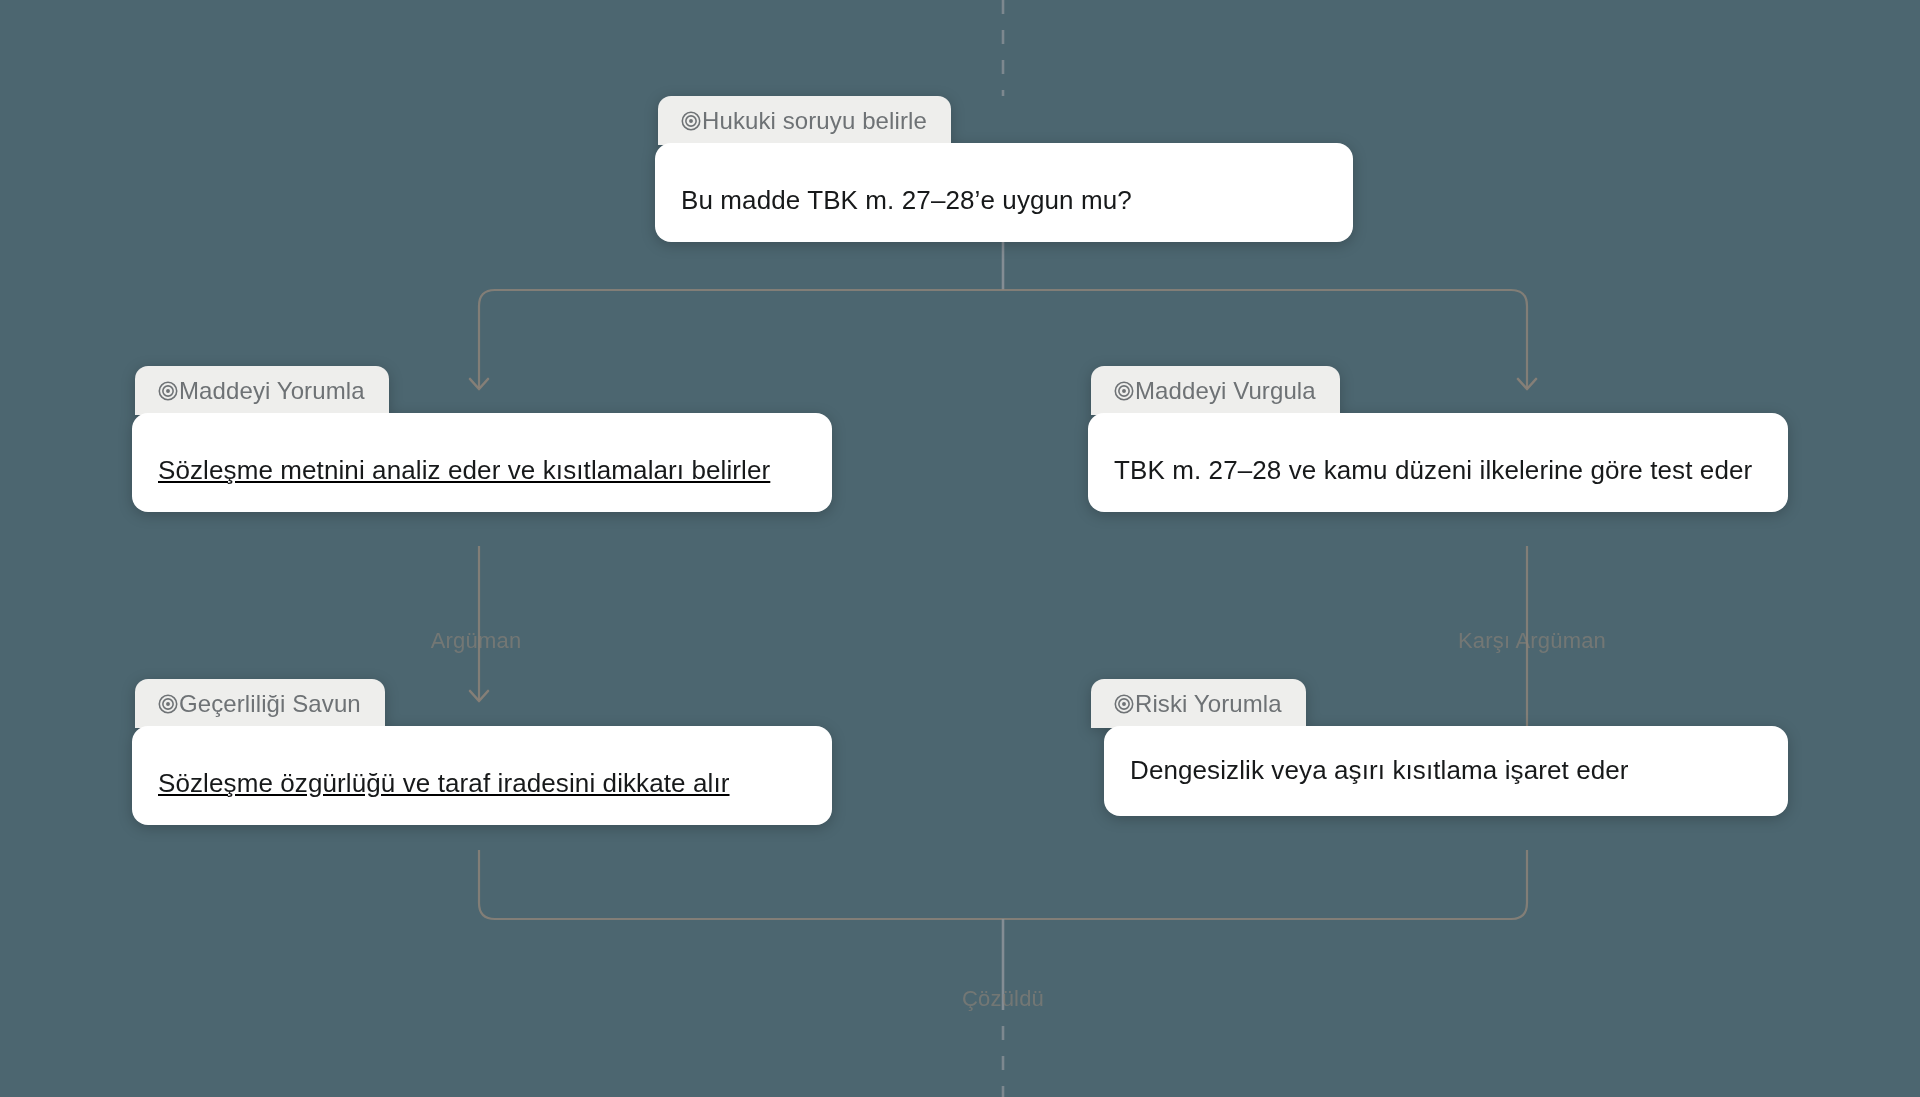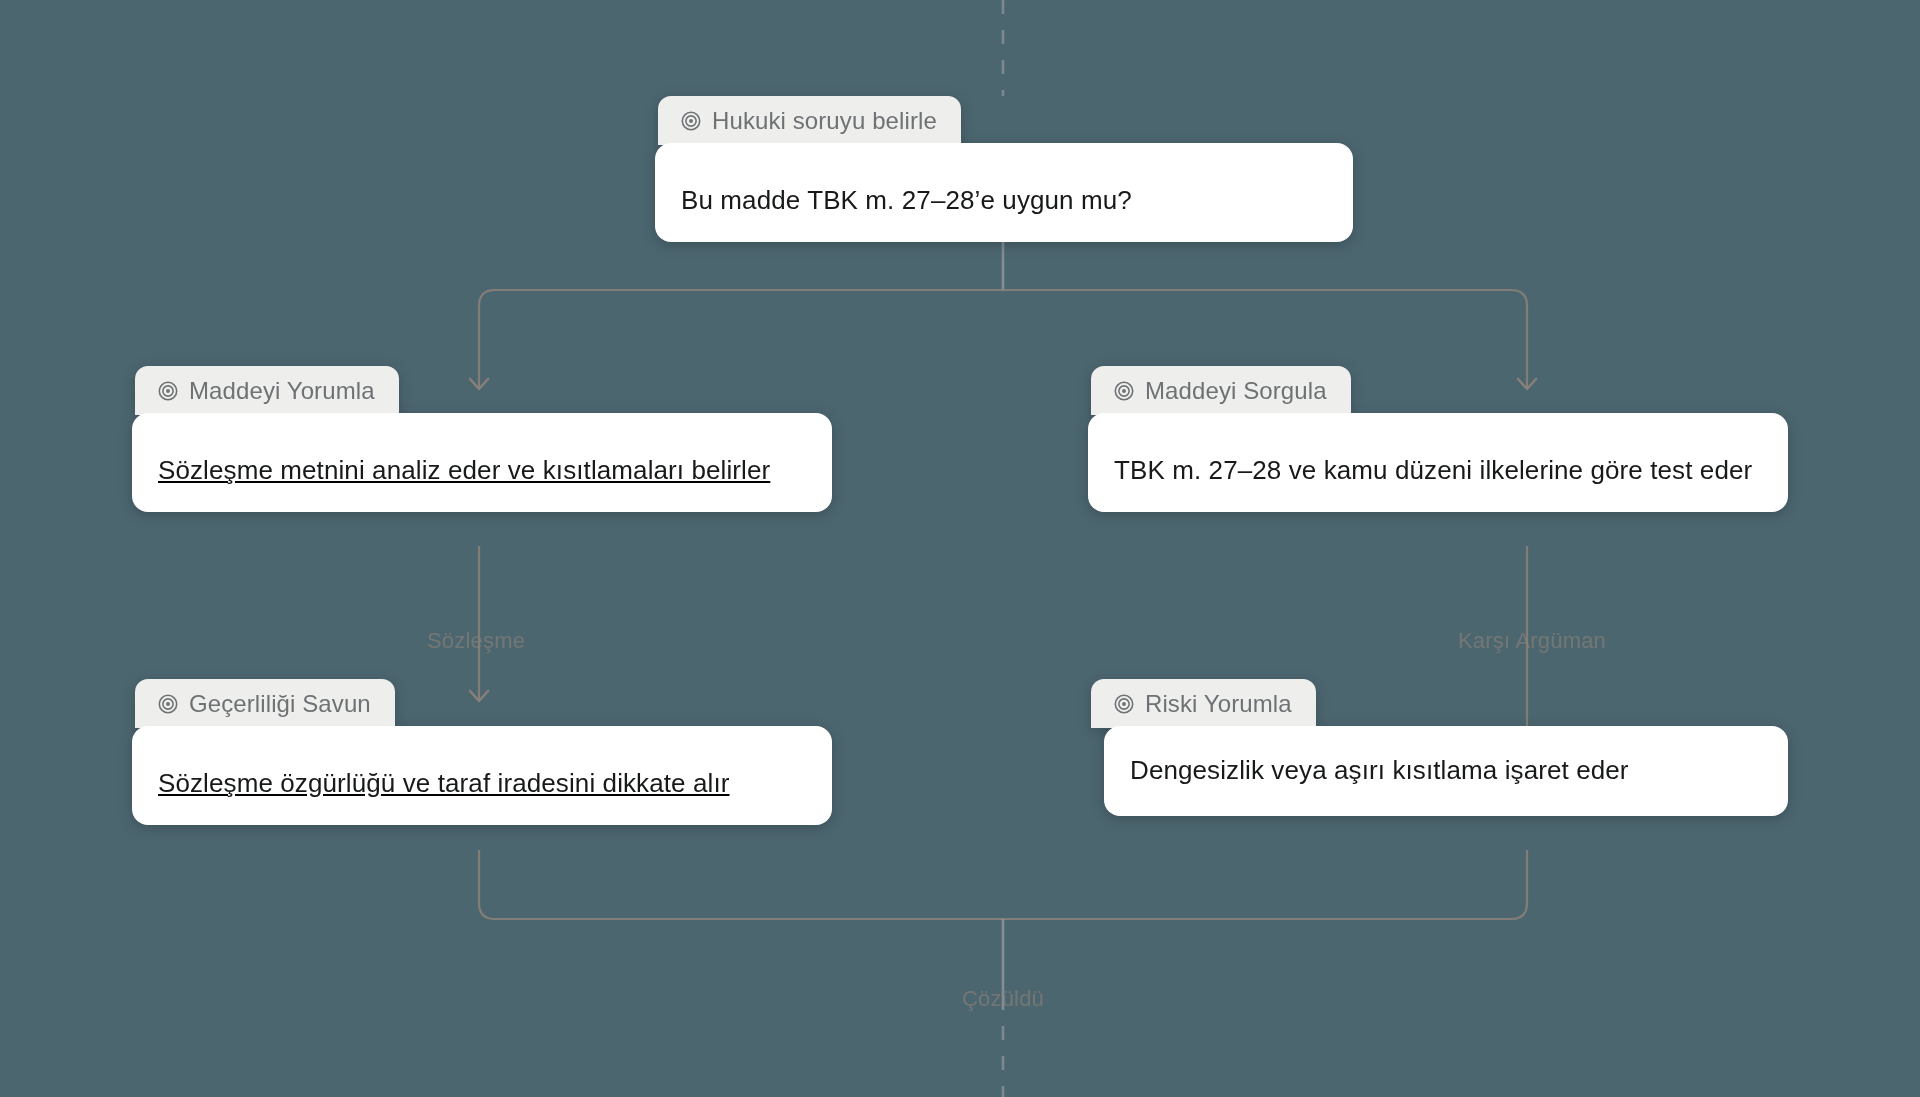--- a/index.html
+++ b/index.html
@@ -34,21 +34,20 @@
 
   
   .node {
     position: absolute;
     filter: drop-shadow(0 3px 7px rgba(0,0,0,0.22));
   }
 
   .node-header {
     display: inline-flex;
     align-items: center;
-    gap: 10px;
     background: #eeeeec;
     border-radius: 13px 13px 0 0;
     padding: 11px 24px 10px 22px;
     position: relative;
     z-index: 1;
     margin-left: 3px;
   }
 
   .node-header .hdr-label {
     font-size: 24px;
@@ -184,21 +183,21 @@
 
   <div class="node" id="node-question">
     <div class="node-header">
       <span class="icon-wrap">
         <svg class="target-icon" width="22" height="22" viewBox="0 0 24 24" xmlns="http://www.w3.org/2000/svg">
           <circle cx="12" cy="12" r="9.5" fill="none" stroke="#6e7275" stroke-width="1.7"></circle>
           <circle cx="12" cy="12" r="5.6" fill="none" stroke="#6e7275" stroke-width="1.7"></circle>
           <circle cx="12" cy="12" r="2.1" fill="#6e7275"></circle>
         </svg>
       </span>
-      <span class="hdr-label">Maddeyi Sorgula</span>
+      <span class="hdr-label">Maddeyi Vurgula</span>
     </div>
     <div class="node-body">
       <div class="body-text">TBK m. 27–28 ve kamu düzeni ilkelerine göre test eder</div>
     </div>
   </div>
 
   <div class="node" id="node-defend">
     <div class="node-header">
       <span class="icon-wrap">
         <svg class="target-icon" width="22" height="22" viewBox="0 0 24 24" xmlns="http://www.w3.org/2000/svg">
@@ -223,17 +222,17 @@
           <circle cx="12" cy="12" r="2.1" fill="#6e7275"></circle>
         </svg>
       </span>
       <span class="hdr-label">Riski Yorumla</span>
     </div>
     <div class="node-body">
       <div class="body-text">Dengesizlik veya aşırı kısıtlama işaret eder</div>
     </div>
   </div>
 
-  <div class="edge-label" id="label-argument">Sözleşme</div>
+  <div class="edge-label" id="label-argument">Argüman</div>
   <div class="edge-label" id="label-counter">Karşı Argüman</div>
   <div class="edge-label" id="label-resolved">Çözüldü</div>
 
 </div>
 
 </body></html>

